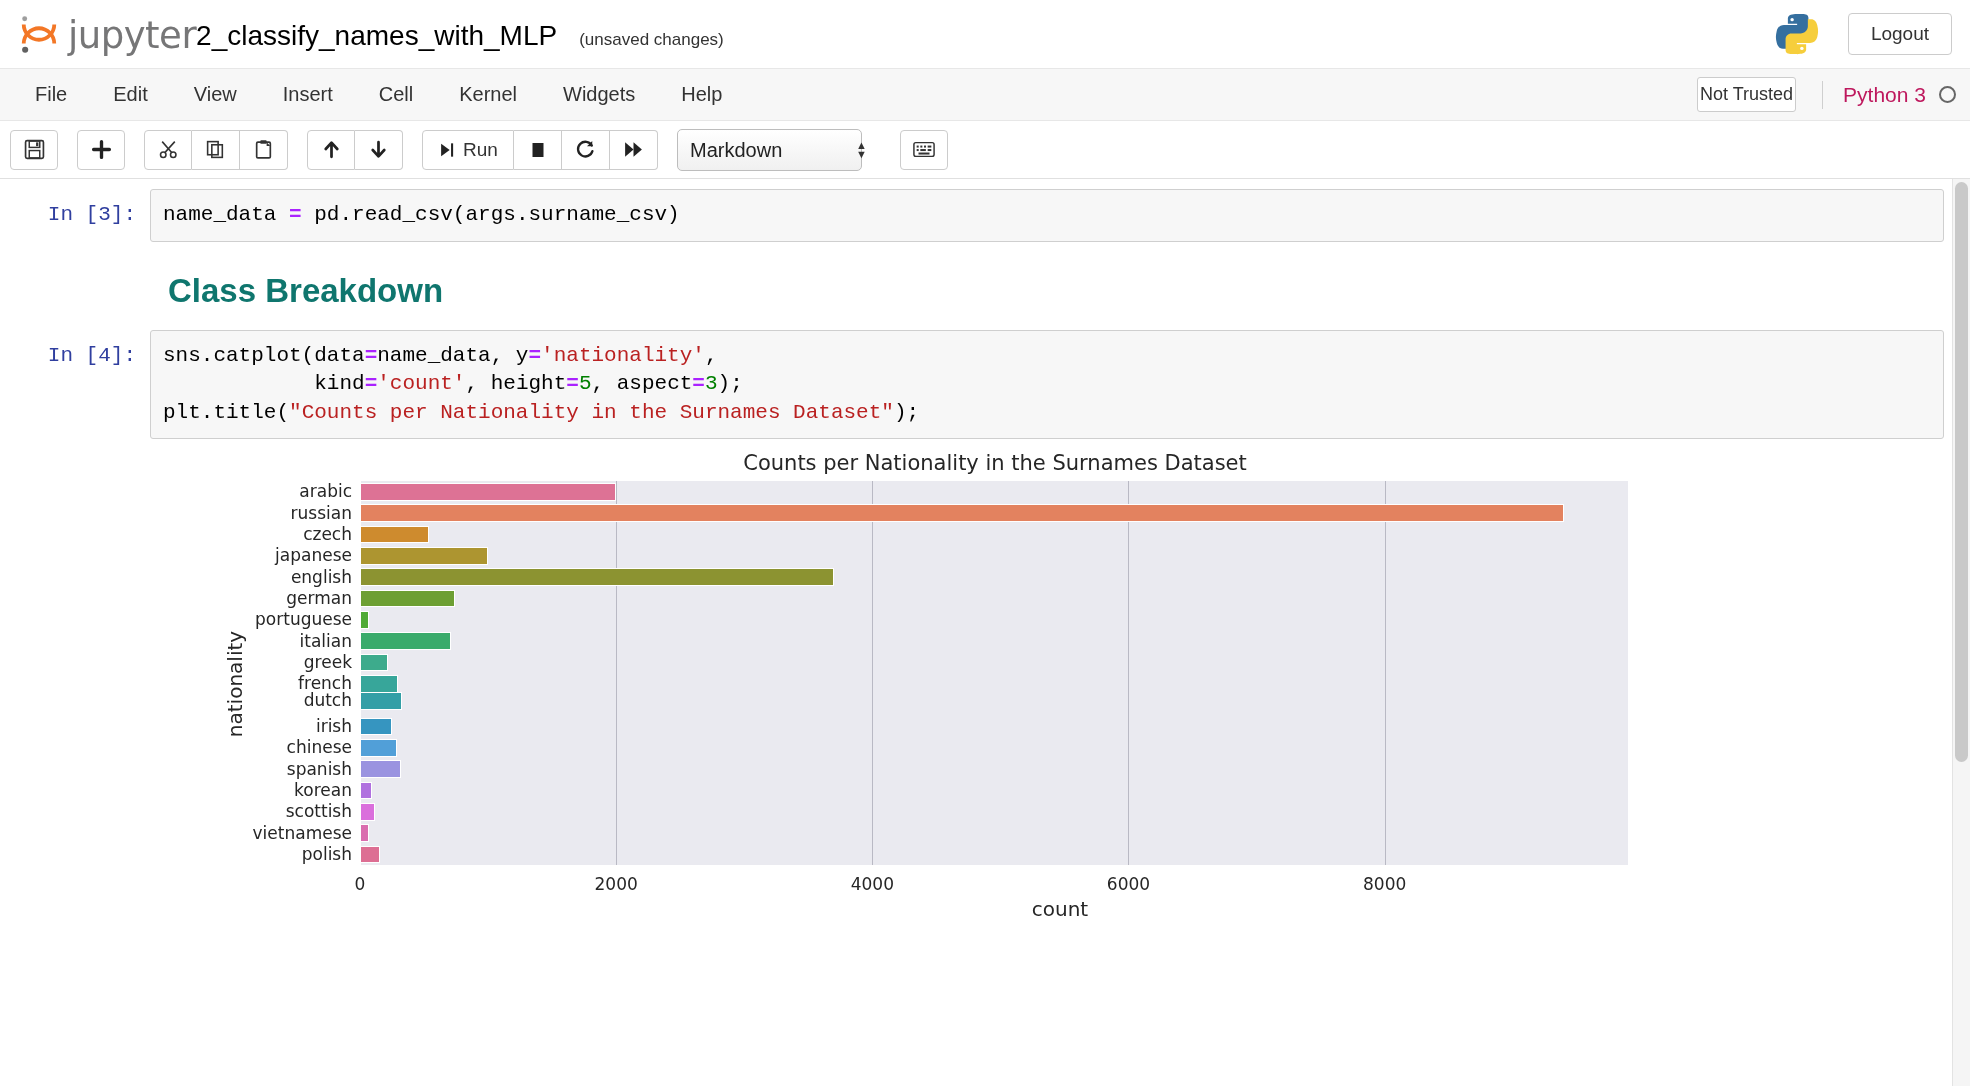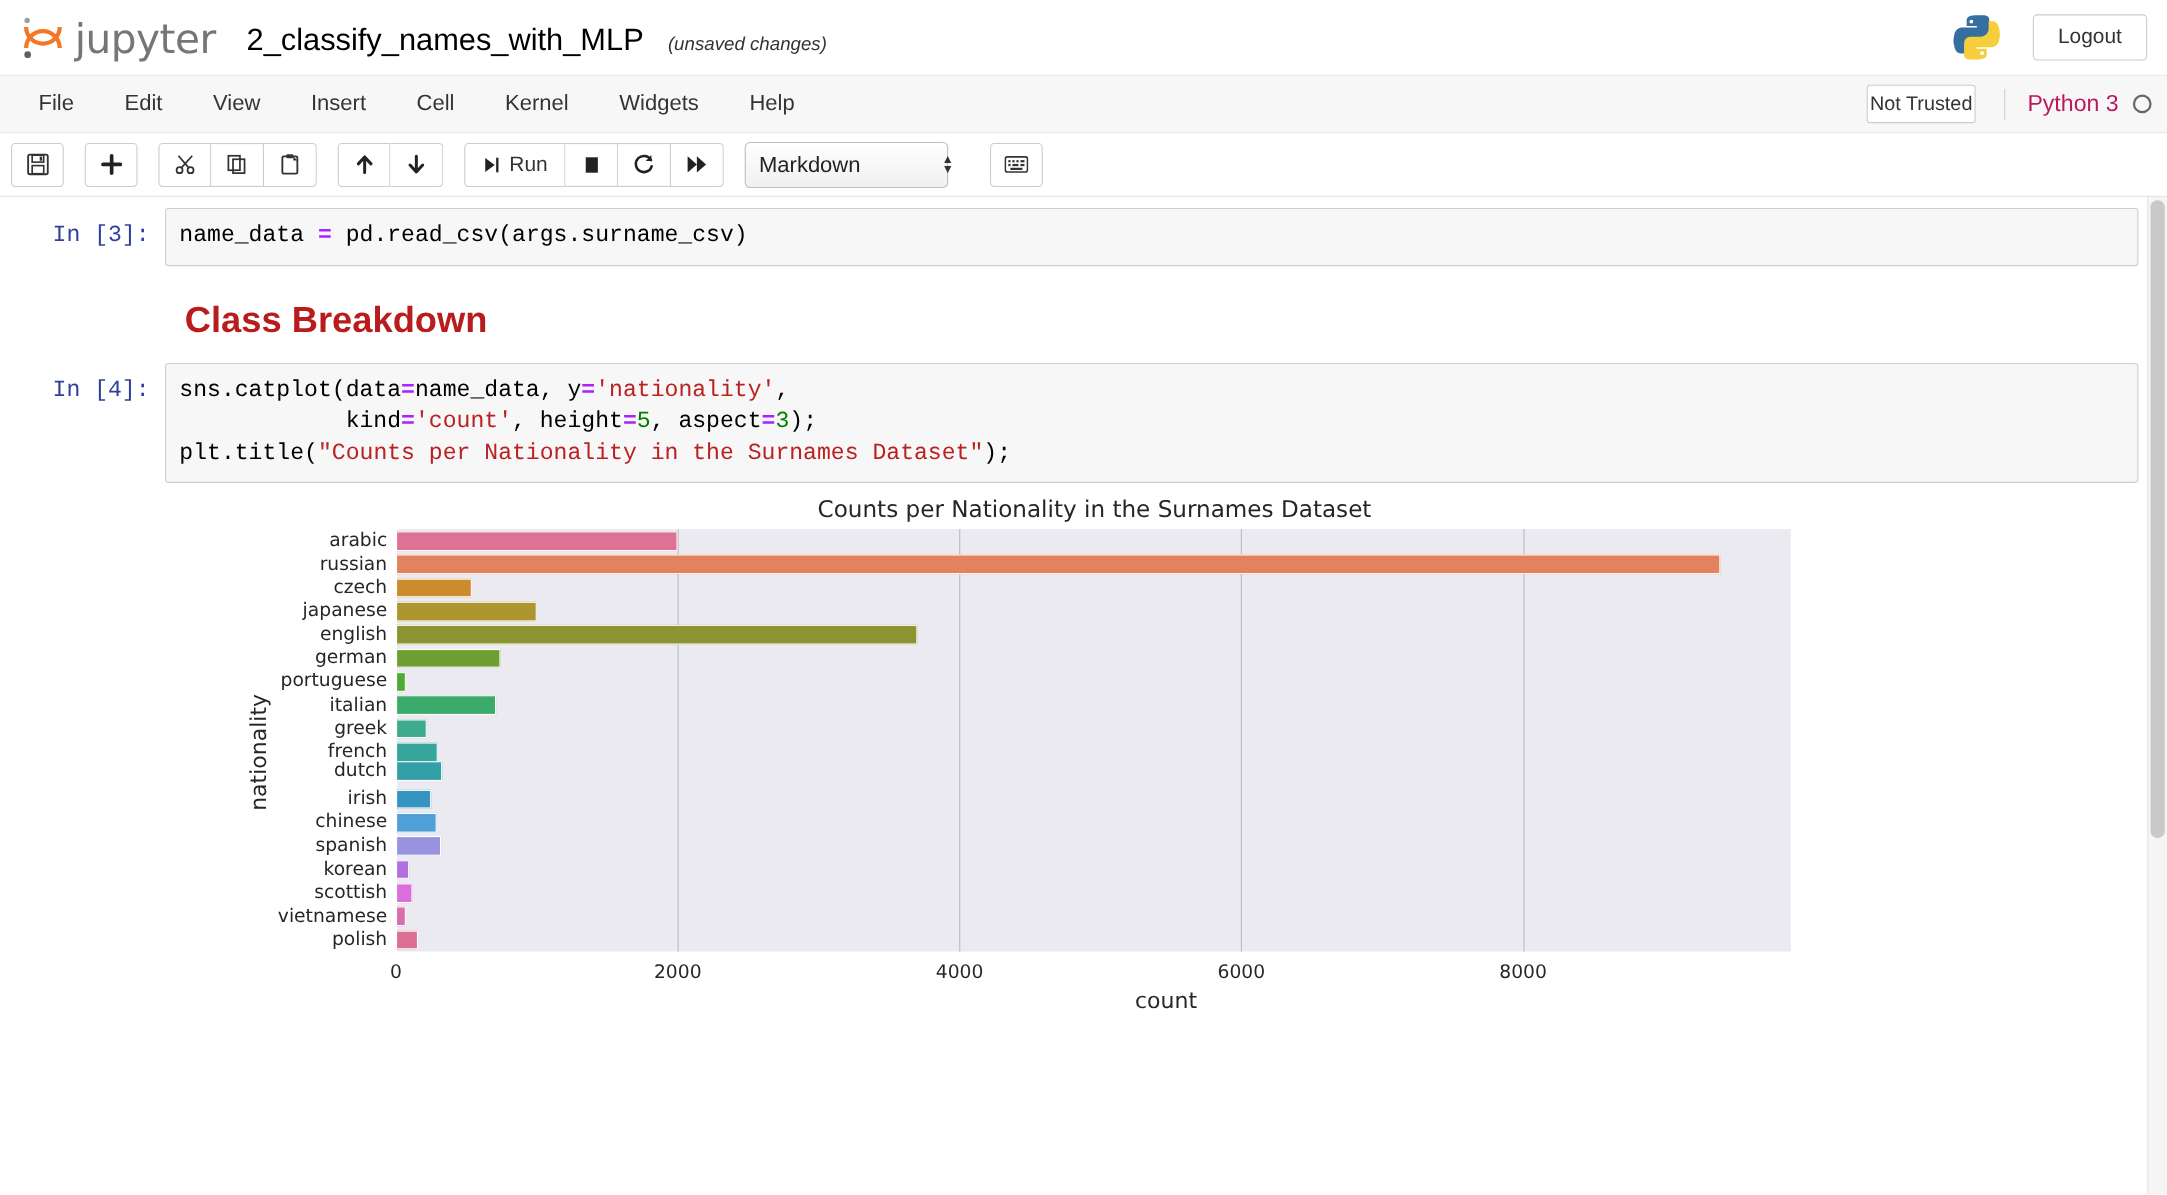--- a/index.html
+++ b/index.html
@@ -29,29 +29,28 @@
     color: #767677;
     font-family: "DejaVu Sans", sans-serif;
     letter-spacing: -0.5px;
     line-height: 1;
     position: relative;
     top: 1px;
   }
   .nb-title {
     font-size: 28px;
     color: #000;
-    margin-left: 28px;
     font-family: "Liberation Sans", sans-serif;
     position: relative; top: 2px;
   }
   .nb-status {
     font-size: 17px;
     color: #333;
     margin-left: 22px;
-    position: relative; top: 6px; font-style: italic;
+    position: relative; top: 6px;
   }
   .header-right {
     margin-left: auto;
     display: flex;
     align-items: center;
     gap: 28px;
   }
   .py-logo { width: 46px; height: 46px; display: block;}
   .logout-btn {
     font-size: 19px;
@@ -191,21 +190,21 @@
     white-space: pre;
     overflow: hidden;
   }
   .op { color: #AA22FF; font-weight: bold; }
   .str { color: #BA2121; }
   .num { color: #008000; }
 
   .md-cell { display:flex; padding: 8px 26px 8px 0;}
   .md-content { flex:1; }
   .md-h2 {
-    font-size: 33px; font-weight: bold; color:#b91c1c;
+    font-size: 33px; font-weight: bold; color:#0f766e;
     margin: 12px 0 2px 18px;
     font-family: "Liberation Sans", sans-serif;
   }
 
   
   .output-row { display:flex; padding: 0 26px 0 0; }
   .output-area { flex: 1; padding-left: 0; }
 
   .figure {
     position: relative;

